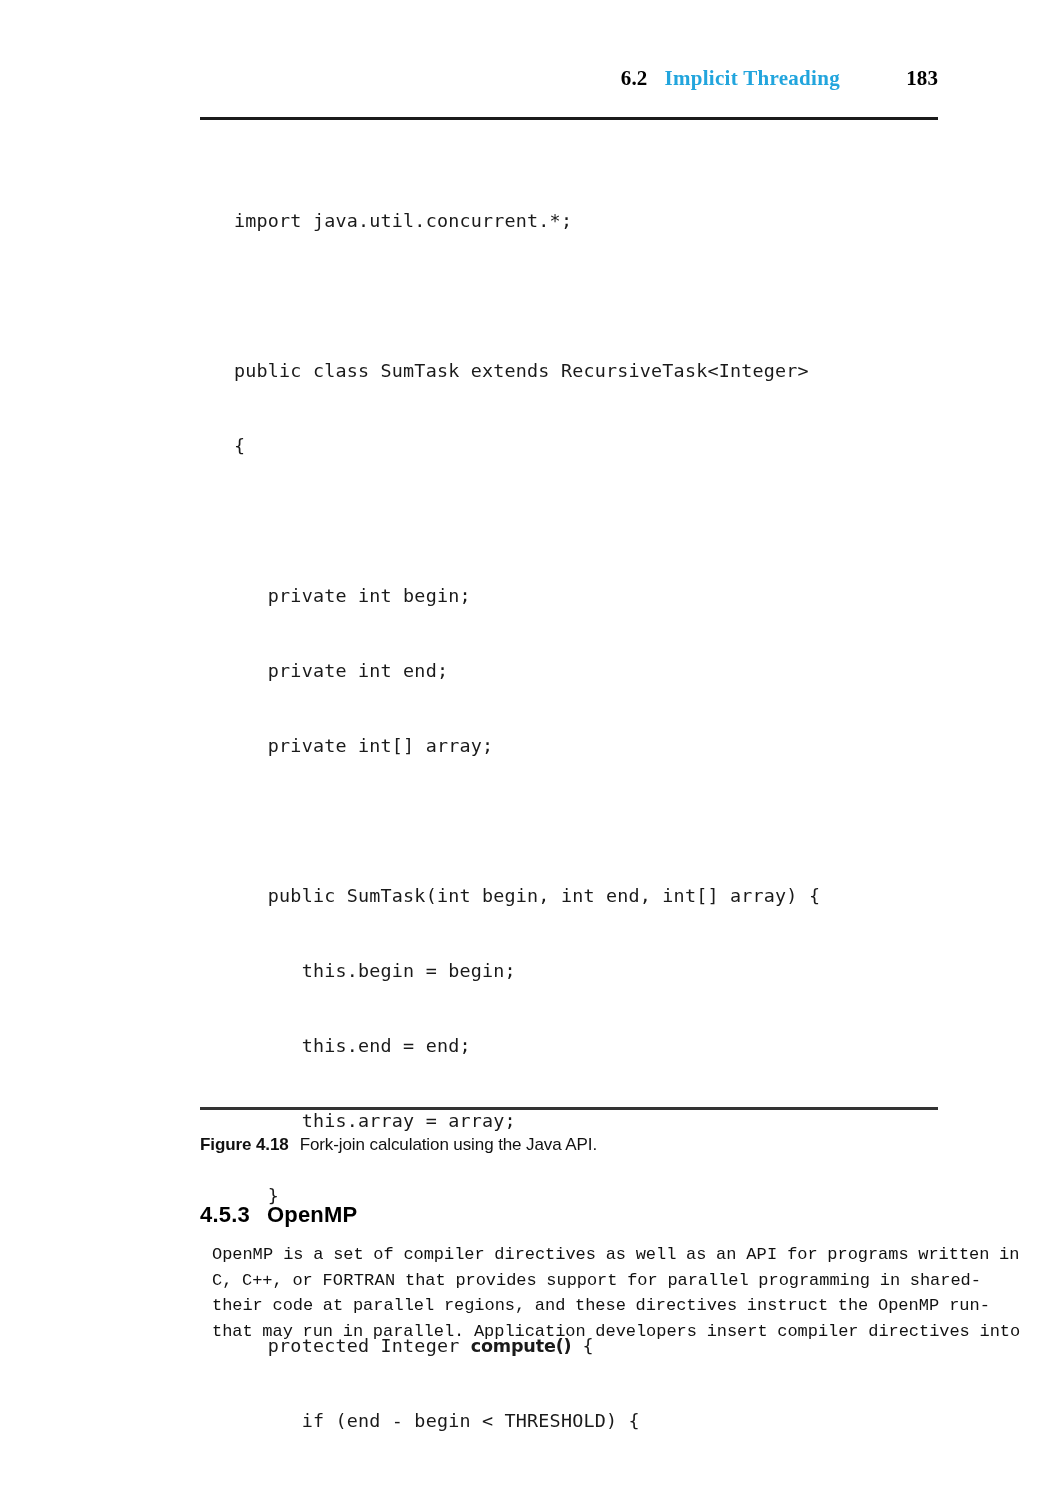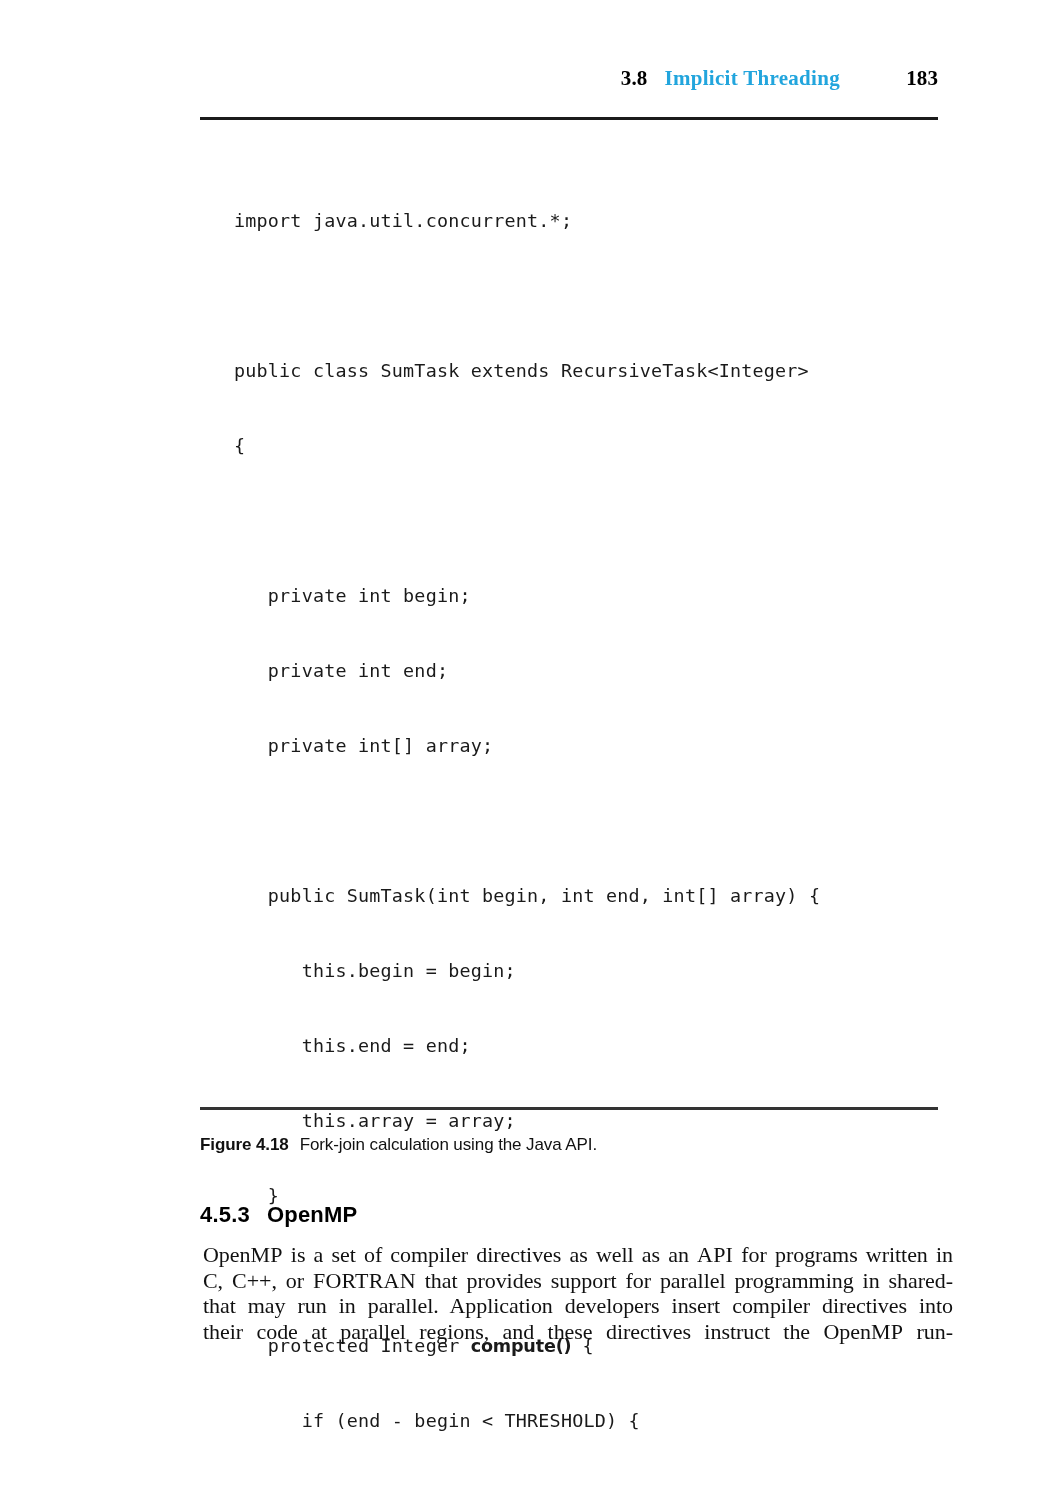--- a/index.html
+++ b/index.html
@@ -129,25 +129,25 @@
     color: #000000;
     letter-spacing: 0.2px;
     display: flex;
     align-items: baseline;
   }
   .section-head .sh-num { margin-right: 17px; }
 
   
   .body-par {
     position: absolute;
-    left: 203px;
+    left: 212px;
     top: 1242px;
     width: 750px;
-    font-family: Liberation Serif, serif;
-    font-size: 22px;
+    font-family: Liberation Mono, monospace;
+    font-size: 17px;
     line-height: 25.6px;
     color: #111111;
     text-align: justify;
     text-align-last: justify;
     letter-spacing: -0.05px;
     word-spacing: -0.4px;
   }
   .body-par .line {
     display: block;
     white-space: nowrap;
@@ -161,21 +161,21 @@
     color: #22a5dd;
     font-weight: bold;
   }
 </style>
 </head>
 <body>
 
 <div class="page">
 
   <div class="runhead">
-    <span class="secnum">3.8</span>
+    <span class="secnum">6.2</span>
     <span class="sectitle">Implicit Threading</span>
     <span class="pagenum">183</span>
   </div>
 
   <div class="rule-top"></div>
 
   <div class="code">
     <span class="ln">import java.util.concurrent.*;</span>
     <span class="ln blank"> </span>
     <span class="ln">public class SumTask extends RecursiveTask&lt;Integer&gt;</span>
@@ -221,17 +221,17 @@
   </div>
 
   <div class="section-head">
     <span class="sh-num">4.5.3</span>
     <span class="sh-title">OpenMP</span>
   </div>
 
   <div class="body-par">
     <span class="line">Open<span class="sc">MP</span> is a set of compiler directives as well as an <span class="sc">API</span> for programs written in</span>
     <span class="line">C, C++, or <span class="sc">FORTRAN</span> that provides support for parallel programming in shared-</span>
+    <span class="line">their code at parallel regions, and these directives instruct the Open<span class="sc">MP</span> run-</span>
     <span class="line">that may run in parallel. Application developers insert compiler directives into</span>
-    <span class="line">their code at parallel regions, and these directives instruct the Open<span class="sc">MP</span> run-</span>
   </div>
 
 </div>
 
 </body></html>

